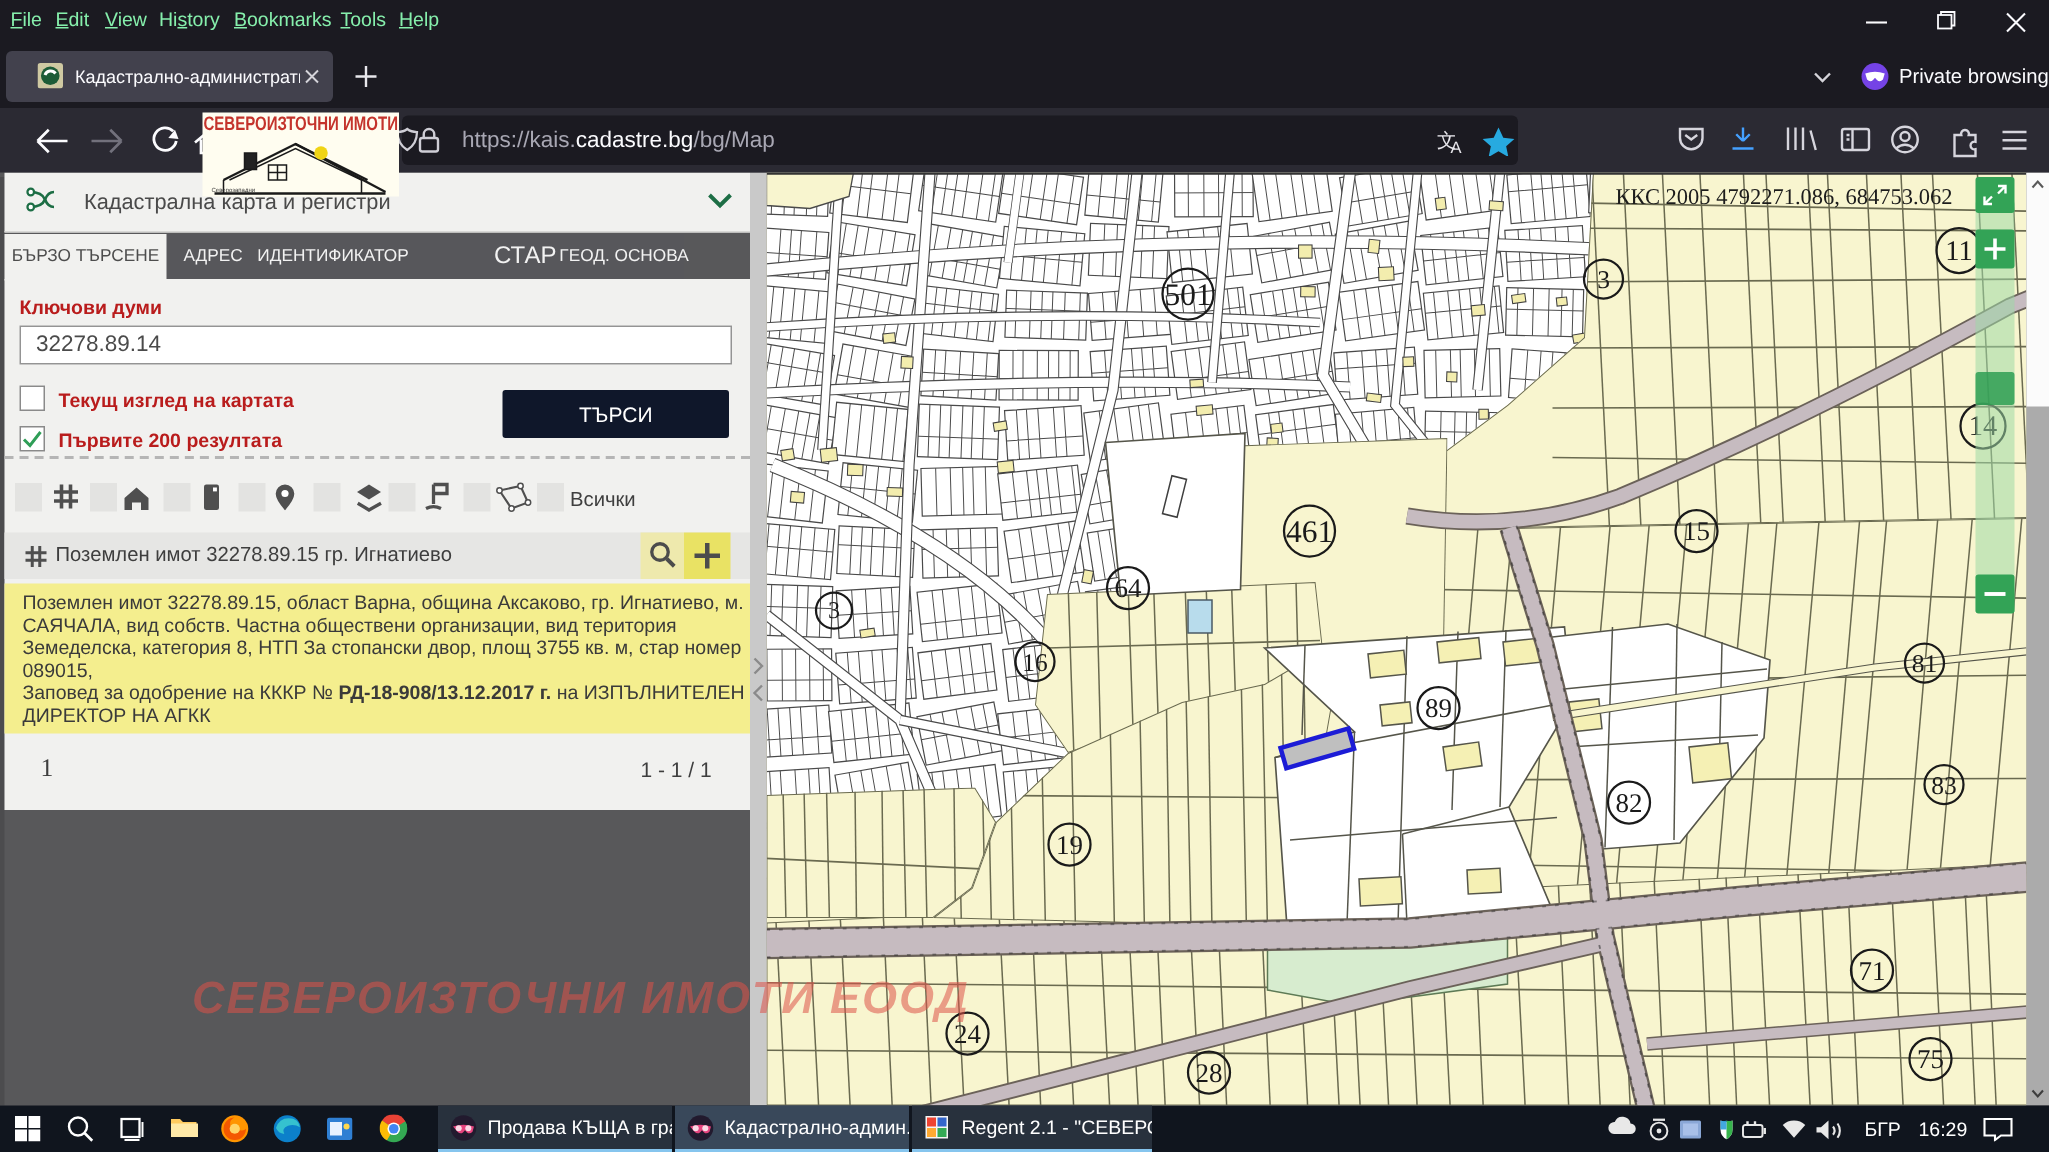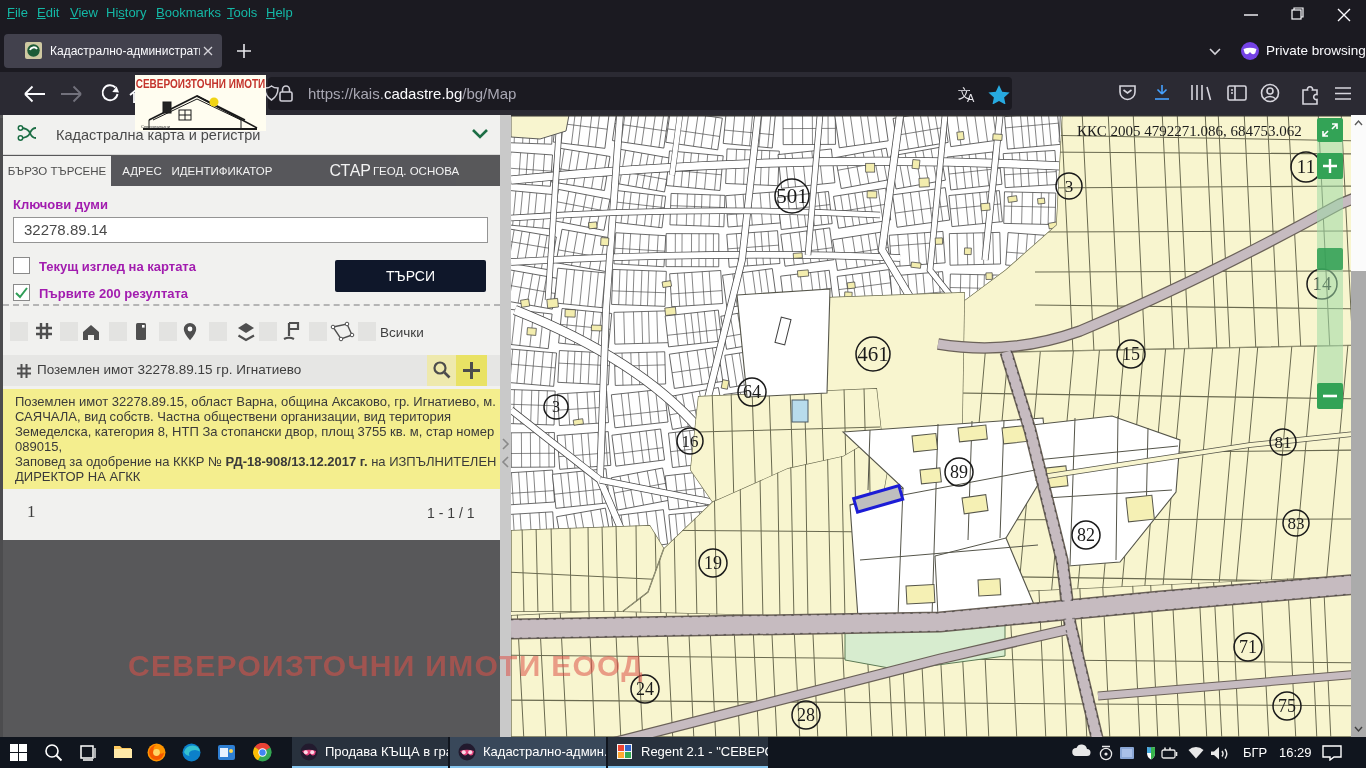--- a/index.html
+++ b/index.html
@@ -1,39 +1,39 @@
 <!DOCTYPE html>
 <html><head><meta charset="utf-8">
 <style>
 *{margin:0;padding:0;box-sizing:border-box;}
 html,body{width:1366px;height:768px;overflow:hidden;}
 body{font-family:"Liberation Sans",sans-serif;position:relative;background:#58585a;}
 #stage{position:absolute;left:0;top:0;width:1366px;height:768px;overflow:hidden;}
 .ab{position:absolute;}
-#menubar{left:0;top:0;width:1366px;height:30px;background:#1b1a21;color:#14b8a6;font-size:13px;z-index:20;}
+#menubar{left:0;top:0;width:1366px;height:30px;background:#1b1a21;color:#86efac;font-size:13px;z-index:20;}
 #menubar span.mi{position:absolute;top:5px;}
 #tabbar{left:0;top:30px;width:1366px;height:42px;background:#1b1a21;z-index:20;}
 #tab{position:absolute;left:4px;top:4px;width:218px;height:34px;background:#42414d;border-radius:4px;color:#fbfbfe;font-size:12px;}
 #navbar{left:0;top:72px;width:1366px;height:43px;background:#2b2a33;z-index:20;}
 #urlbar{position:absolute;left:268px;top:5px;width:744px;height:33px;background:#1b1a21;border-radius:4px;color:#a8a7b3;font-size:15px;line-height:33px;padding-left:20px;}
 #panel{left:0;top:115px;width:500px;height:622px;background:#58585a;z-index:10;}
 #pborder{position:absolute;left:0;top:3px;width:3px;height:619px;background:#4c4c4e;}
 #phead{position:absolute;left:3px;top:0;width:497px;height:40px;background:#f1f1ef;border-bottom:1px solid #d8d8d6;}
 #ptabs{position:absolute;left:3px;top:41px;width:453px;height:30px;background:#57575b;}
 #pbody{position:absolute;left:3px;top:71px;width:497px;height:354px;background:#f1f1ef;}
 #divider{left:500px;top:115px;width:11px;height:622px;background:#c9c9c9;z-index:5;}
 #map{left:511px;top:115px;width:840px;height:622px;background:#f8f5cf;overflow:hidden;z-index:1;}
 #mapui{left:511px;top:115px;width:855px;height:622px;z-index:8;pointer-events:none;}
 #scrollbar{left:1351px;top:115px;width:15px;height:622px;background:#ababab;z-index:6;}
-#wmark{left:128px;top:649px;width:720px;color:rgba(220,82,72,0.55);font-size:30px;font-weight:bold;letter-spacing:1.3px;z-index:30;font-family:"Liberation Sans",sans-serif;}
+#wmark{left:128px;top:649px;width:720px;color:rgba(220,82,72,0.55);font-size:30px;font-weight:bold;letter-spacing:1.3px;z-index:30;font-family:"Liberation Sans",sans-serif;font-style:italic;}
 #taskbar{left:0;top:737px;width:1366px;height:31px;background:#10151e;color:#fff;z-index:40;}
 .tbtn{position:absolute;top:0;height:31px;background:#28313d;color:#fff;font-size:13px;white-space:nowrap;overflow:hidden;}
 .tbtn .bl{position:absolute;left:0;bottom:0;width:100%;height:2px;background:#86c5ee;}
 .chk{position:absolute;width:17px;height:17px;background:#fff;border:1px solid #8a8a8a;}
-.lbl{position:absolute;font-weight:bold;font-size:13px;color:#a21caf;}
+.lbl{position:absolute;font-weight:bold;font-size:13px;color:#b91c1c;}
 .sq{position:absolute;width:18px;height:19px;background:#e3e3e1;top:323px;}
 </style></head><body>
 <div id="stage">
 <div id="menubar" class="ab">
       <span class="mi" style="left:7px"><u>F</u>ile</span>
       <span class="mi" style="left:37px"><u>E</u>dit</span>
       <span class="mi" style="left:70px"><u>V</u>iew</span>
       <span class="mi" style="left:106px">Hi<u>s</u>tory</span>
       <span class="mi" style="left:156px"><u>B</u>ookmarks</span>
       <span class="mi" style="left:227px"><u>T</u>ools</span>

